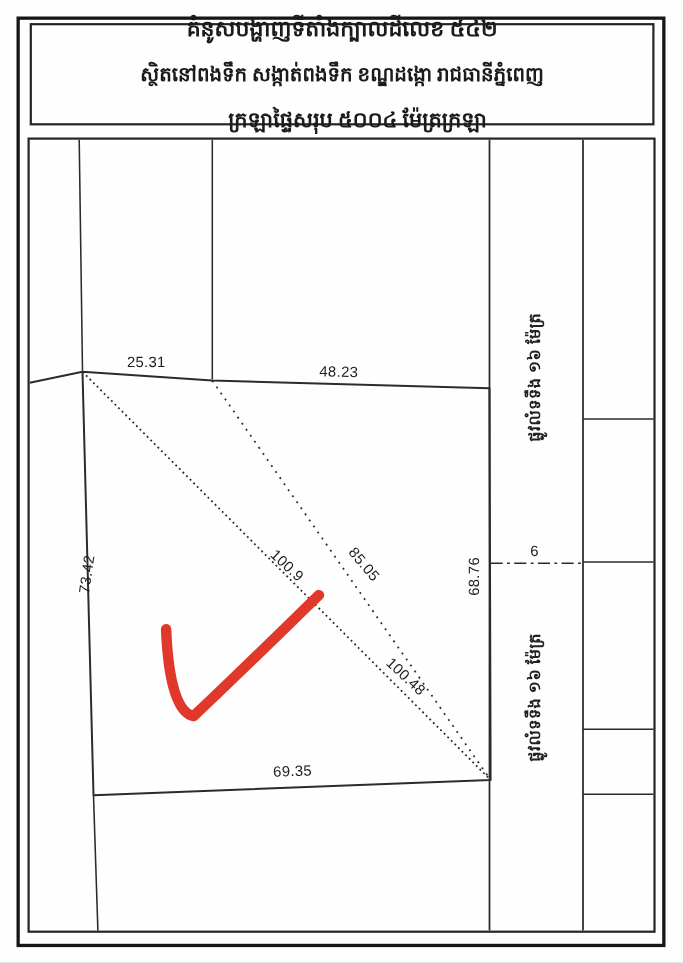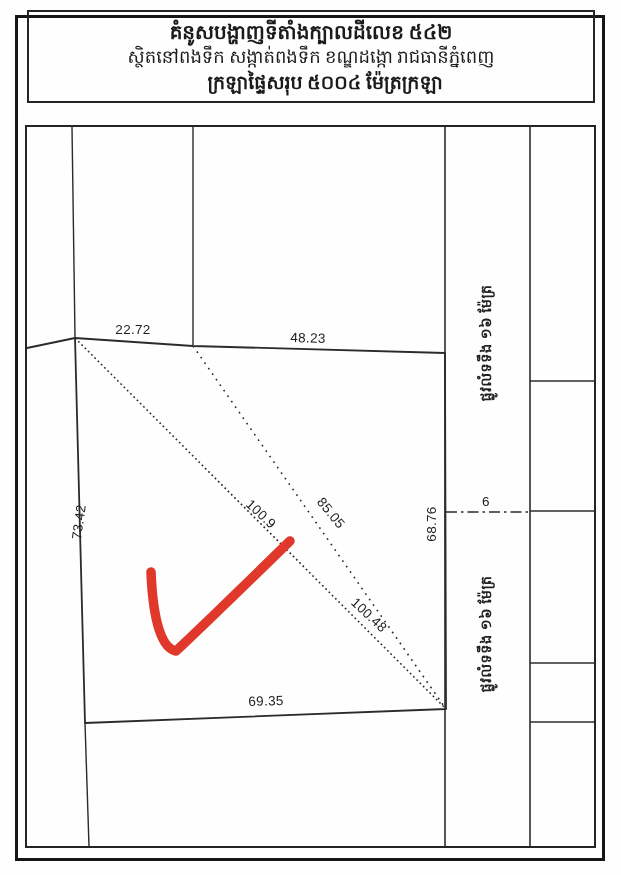--- a/index.html
+++ b/index.html
@@ -6,27 +6,27 @@
   .page{
     position:relative;width:621px;height:875px;background:#fefefe;
     font-family:"Liberation Sans",sans-serif;overflow:hidden;
     box-shadow:0 0 4px rgba(0,0,0,.25);
   }
   .outer-frame{
     position:absolute;left:15px;top:15px;width:584px;height:840px;
     border:3px solid #161616;background:transparent;
   }
   .title-box{
-    position:absolute;left:27px;top:10px;width:564px;height:89px;
+    position:absolute;left:27px;top:21px;width:564px;height:89px;
     border:2px solid #242424;display:flex;flex-direction:column;
-    justify-content:center;align-items:center;gap:0;
+    justify-content:center;align-items:center;gap:16px;
     font-family:"Liberation Serif",serif;color:#1b1b1b;text-align:center;
   }
   .title-line1{font-size:20px;font-weight:700;line-height:26px;}
-  .title-line2{font-size:18px;font-weight:400;line-height:25px;}
+  .title-line2{font-size:18px;font-weight:700;line-height:25px;}
   .title-line3{font-size:19px;font-weight:700;line-height:25px;margin-left:28px;}
   .diagram-svg{position:absolute;left:0;top:0;}
   .dim{
     position:absolute;transform:translate(-50%,-50%);
     font-size:13.5px;color:#1d1d1d;letter-spacing:.3px;white-space:nowrap;
     font-family:"Liberation Sans",sans-serif;
   }
   .dim.r4823{transform:translate(-50%,-50%) rotate(1.5deg);}
   .dim.r7342{transform:translate(-50%,-50%) rotate(-82deg);}
   .dim.r1009{transform:translate(-50%,-50%) rotate(43deg);}
@@ -73,21 +73,21 @@
     <path d="M85,723 L89,846" stroke="#2b2b2b" stroke-width="1.4" fill="none"></path>
 
     <path d="M75,338 L446,709" stroke="#2b2b2b" stroke-width="1.6" fill="none" stroke-dasharray="1.7 2.9"></path>
     <path d="M193,346 L446,709" stroke="#2b2b2b" stroke-width="1.6" fill="none" stroke-dasharray="1.7 5"></path>
 
     <path d="M446,512 L530,512" stroke="#2b2b2b" stroke-width="1.5" fill="none" stroke-dasharray="11 4 2.5 4"></path>
 
     <path d="M151,572 C153,620 161,648 176,651 C205,624 256,574 290,541" stroke="#e0392b" stroke-width="9.5" fill="none" stroke-linecap="round" stroke-linejoin="round"></path>
   </svg>
 
-  <div class="dim" style="left:133px;top:329px;">22.72</div>
+  <div class="dim" style="left:133px;top:329px;">25.31</div>
   <div class="dim r4823" style="left:308px;top:338px;">48.23</div>
   <div class="dim r7342" style="left:79px;top:522px;">73.42</div>
   <div class="dim r6876" style="left:431px;top:524px;">68.76</div>
   <div class="dim r6935" style="left:266px;top:701px;">69.35</div>
   <div class="dim r1009" style="left:261px;top:514px;">100.9</div>
   <div class="dim r8505" style="left:331px;top:513px;">85.05</div>
   <div class="dim r10048" style="left:369px;top:615px;">100.48</div>
   <div class="dim" style="left:486px;top:501px;">6</div>
 
   <div class="road-label" style="left:487px;top:343px;">ផ្លូវលំទទឹង ១៦ ម៉ែត្រ</div>

